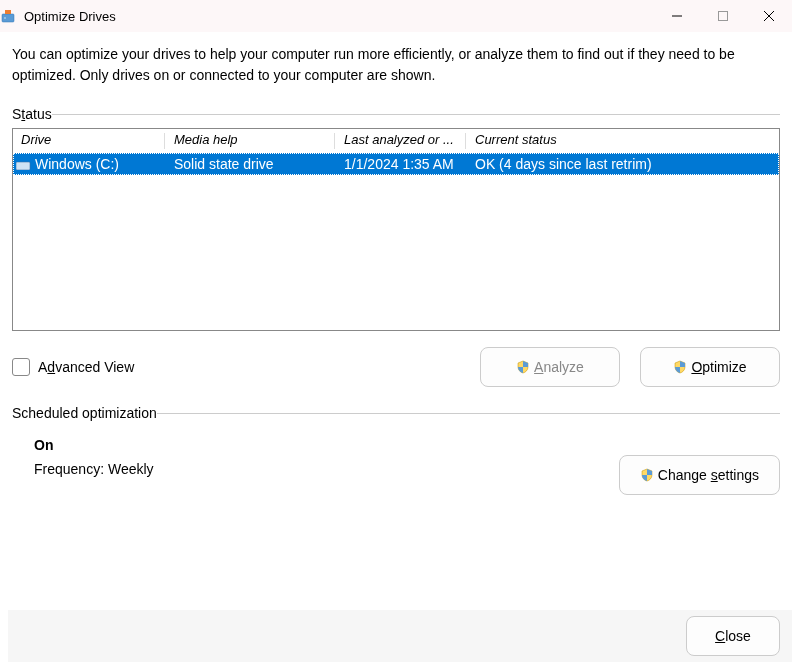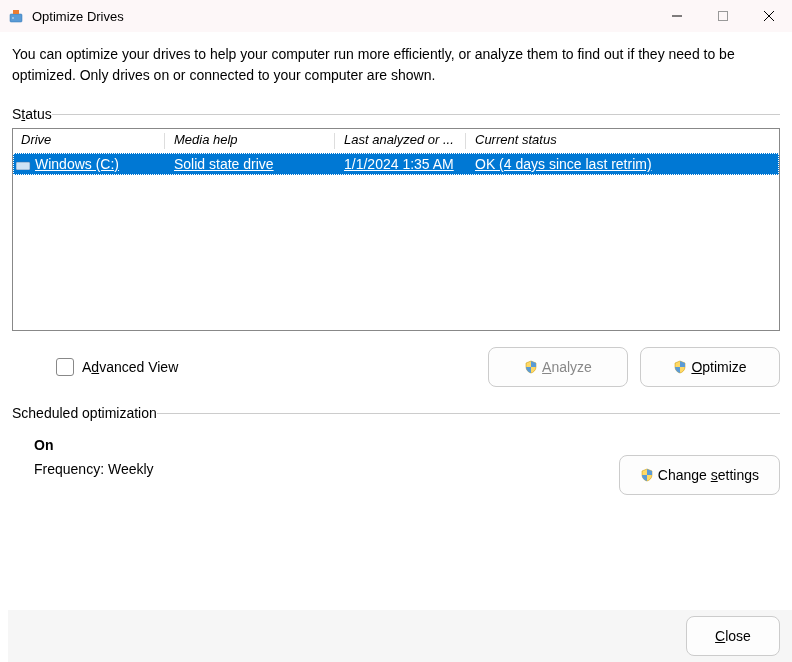--- a/index.html
+++ b/index.html
@@ -1,18 +1,18 @@
 <!DOCTYPE html>
 <html><head>
   <meta charset="utf-8">
   <style>
     * { box-sizing: border-box; margin: 0; padding: 0; font-family: "Segoe UI", Tahoma, sans-serif; }
     body { width: 792px; height: 662px; background: #ffffff; overflow: hidden; font-size: 14px; color: #000; }
     
-    .titlebar { height: 32px; background: #fdf7f8; display: flex; align-items: center; padding-left: 8px; }
+    .titlebar { height: 32px; background: #fdf7f8; display: flex; align-items: center; }
     .titlebar-icon { width: 16px; height: 16px; margin-right: 8px; display: flex; align-items: center; justify-content: center; }
     .titlebar-title { font-size: 13px; color: #000; flex: 1; }
     .titlebar-controls { display: flex; height: 100%; }
     .titlebar-btn { width: 46px; height: 32px; display: flex; align-items: center; justify-content: center; cursor: default; }
     .titlebar-btn svg { width: 10px; height: 10px; }
     .titlebar-btn.max svg { stroke: #999; }
     
     .content { padding: 12px 12px 0 12px; }
     .intro { font-size: 14px; line-height: 1.5; color: #000; margin-bottom: 20px; }
     
@@ -24,28 +24,28 @@
     .drive-table { border: 1px solid #888; height: 203px; background: #fff; overflow: hidden; position: relative; }
     .drive-header { display: flex; height: 24px; background: #fff; border-bottom: 0; }
     .drive-header-cell { font-size: 13px; padding: 3px 8px; border-right: 1px solid transparent; position: relative; font-style: italic; }
     .drive-header-cell::after { content: ""; position: absolute; right: 0; top: 4px; bottom: 4px; width: 1px; background: #ddd; }
     .col-drive { width: 153px; }
     .col-media { width: 170px; }
     .col-last { width: 131px; }
     .col-status { width: 276px; }
     .col-status::after { display: none; }
     
-    .drive-row { display: flex; height: 22px; align-items: center; text-decoration: underline; }
+    .drive-row { display: flex; height: 22px; align-items: center; }
     .drive-row.selected { background: #0078d4; color: #fff; }
     .drive-row.selected.focused { outline: 1px dotted #fff; outline-offset: -1px; }
     .drive-cell { font-size: 14px; padding: 0 8px; white-space: nowrap; overflow: hidden; text-overflow: ellipsis; }
     .drive-name-cell { display: flex; align-items: center; gap: 3px; padding-left: 3px; }
     .drive-icon { width: 16px; height: 12px; display: inline-flex; align-items: center; justify-content: center; }
     
-    .actions-row { display: flex; align-items: center; margin-top: 16px; gap: 12px; margin-left: 44px; }
+    .actions-row { display: flex; align-items: center; margin-top: 16px; gap: 20px; }
     .checkbox-wrap { display: flex; align-items: center; gap: 8px; flex: 1; }
     .checkbox { width: 18px; height: 18px; border: 1px solid #888; border-radius: 3px; background: #fff; }
     .checkbox-label { font-size: 14px; }
     
     .btn { height: 40px; padding: 0 20px; border: 1px solid #ccc; border-radius: 8px; background: #fdfdfd; font-size: 14px; display: inline-flex; align-items: center; justify-content: center; gap: 4px; cursor: default; min-width: 140px; }
     .btn.disabled { color: #888; }
     .shield-icon { width: 14px; height: 14px; display: inline-flex; }
     
     .sched-section { margin-top: 18px; }
     .sched-body { padding: 10px 0 0 22px; }

